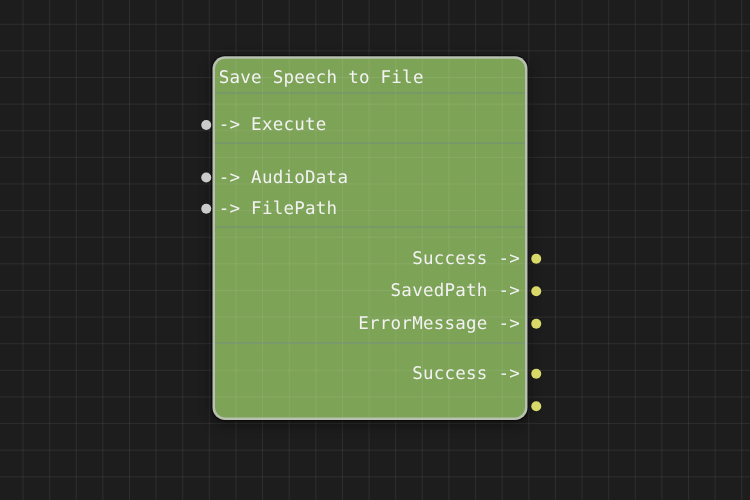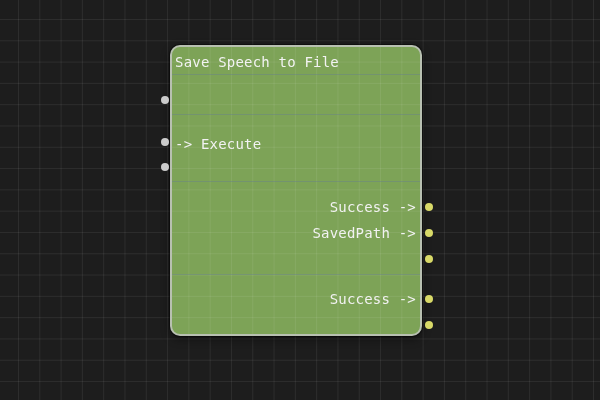--- a/index.html
+++ b/index.html
@@ -68,21 +68,21 @@
   }
   .row {
     position: absolute;
     height: 18px;
     line-height: 18px;
     font-size: 14px;
     letter-spacing: 0.2px;
     color: #f2f2f2;
     white-space: pre;
   }
-  .input-row  { left: 3px; margin-top: 44px; }
+  .input-row  { left: 3px; }
   .output-row { right: 4px; text-align: right; }
   .pin {
     position: absolute;
     width: 8px;
     height: 8px;
     border-radius: 50%;
   }
 </style>
 </head>
 <body>
@@ -90,24 +90,27 @@
 <div class="canvas">
   <div class="node" style="background: rgb(125, 163, 87); text-decoration: underline;">
     <div class="node-title">Save Speech to File</div>
 
   <div class="divider" style="top: 27px;"></div>
       <div class="divider" style="top: 67px;"></div>
       <div class="divider" style="top: 134px;"></div>
       <div class="divider" style="top: 227px;"></div>
       <div class="row input-row" style="top: 44px;">-&gt; Execute</div>
       <div class="pin" style="left: -11.5px; top: 49px; background: rgb(203, 203, 203);"></div>
+      <div class="row input-row" style="top: 86px;">-&gt; AudioData</div>
       <div class="pin" style="left: -11.5px; top: 91px; background: rgb(203, 203, 203);"></div>
+      <div class="row input-row" style="top: 111px;">-&gt; FilePath</div>
       <div class="pin" style="left: -11.5px; top: 116px; background: rgb(203, 203, 203);"></div>
       <div class="row output-row" style="top: 151px;">Success -&gt;</div>
       <div class="pin" style="left: 252.5px; top: 156px; background: rgb(216, 217, 104);"></div>
       <div class="row output-row" style="top: 177px; text-align: right;">SavedPath -&gt;</div>
       <div class="pin" style="left: 252.5px; top: 182px; background: rgb(216, 217, 104);"></div>
+      <div class="row output-row" style="top: 203px;">ErrorMessage -&gt;</div>
       <div class="pin" style="left: 252.5px; top: 208px; background: rgb(216, 217, 104);"></div>
       <div class="row output-row" style="top: 243px;">Success -&gt;</div>
       <div class="pin" style="left: 252.5px; top: 248px; background: rgb(216, 217, 104);"></div>
       <div class="pin" style="left: 252.5px; top: 274px; background: rgb(216, 217, 104);"></div>
     </div>
 </div>
 
 </body></html>

